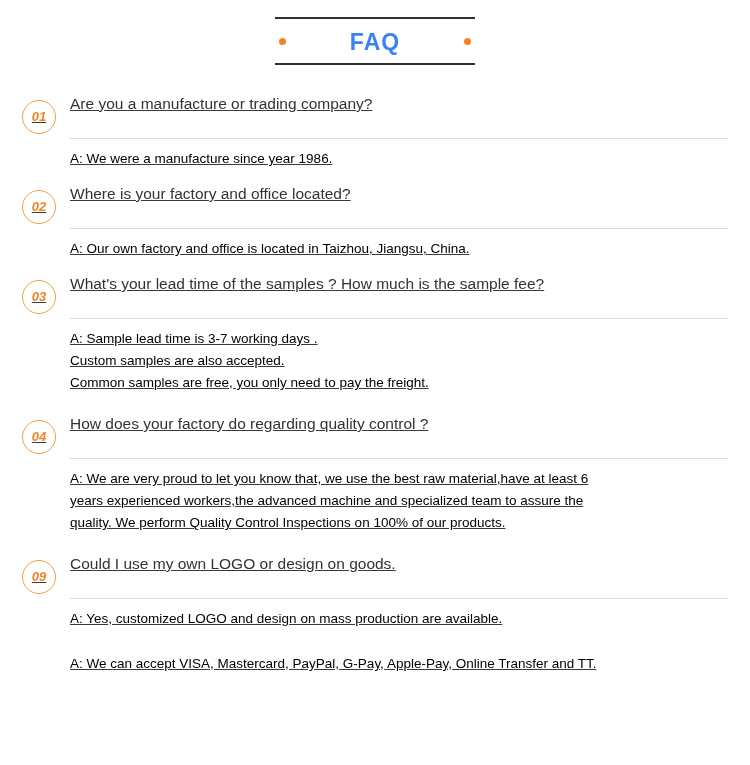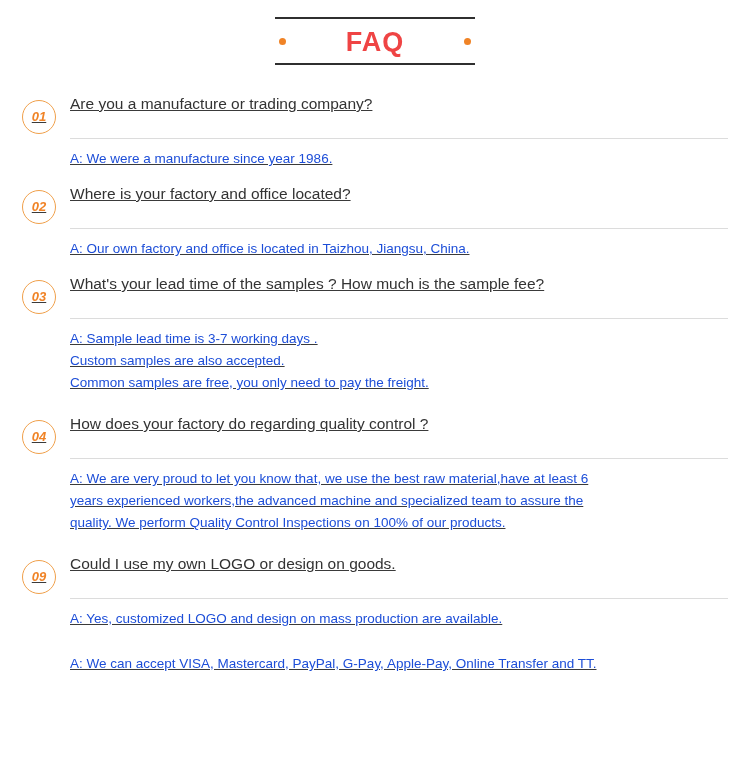--- a/index.html
+++ b/index.html
@@ -31,24 +31,24 @@
   }
   .faq-title-box {
     position: relative;
     width: 200px;
     text-align: center;
     padding: 6px 0 4px 0;
     border-top: 2px solid #2f2f2f;
     border-bottom: 2px solid #2f2f2f;
   }
   .faq-title {
-    font-size: 27px;
+    font-size: 23px;
     font-weight: bold;
     letter-spacing: 1px;
-    color: #ef4444;
+    color: #3b82f6;
     line-height: 34px;
   }
   .dot {
     position: absolute;
     width: 7px;
     height: 7px;
     border-radius: 50%;
     background: #f08326;
     top: 50%;
     margin-top: -3px;
@@ -88,21 +88,21 @@
     font-weight: normal;
     padding-bottom: 24px;
     border-bottom: 1px solid #dcdcdc;
     line-height: 20px;
   }
   .answer {
     margin: 9px 0 0 48px;
     padding-right: 40px;
     font-size: 13.5px;
     line-height: 22px;
-    color: #1d4ed8;
+    color: #000000;
   }
   .answer p { margin: 0; }
   .spacer-sm { height: 14px; }
   .spacer-md { height: 20px; }
 
   
   .footer {
     position: absolute;
     left: 0;
     bottom: 0;

